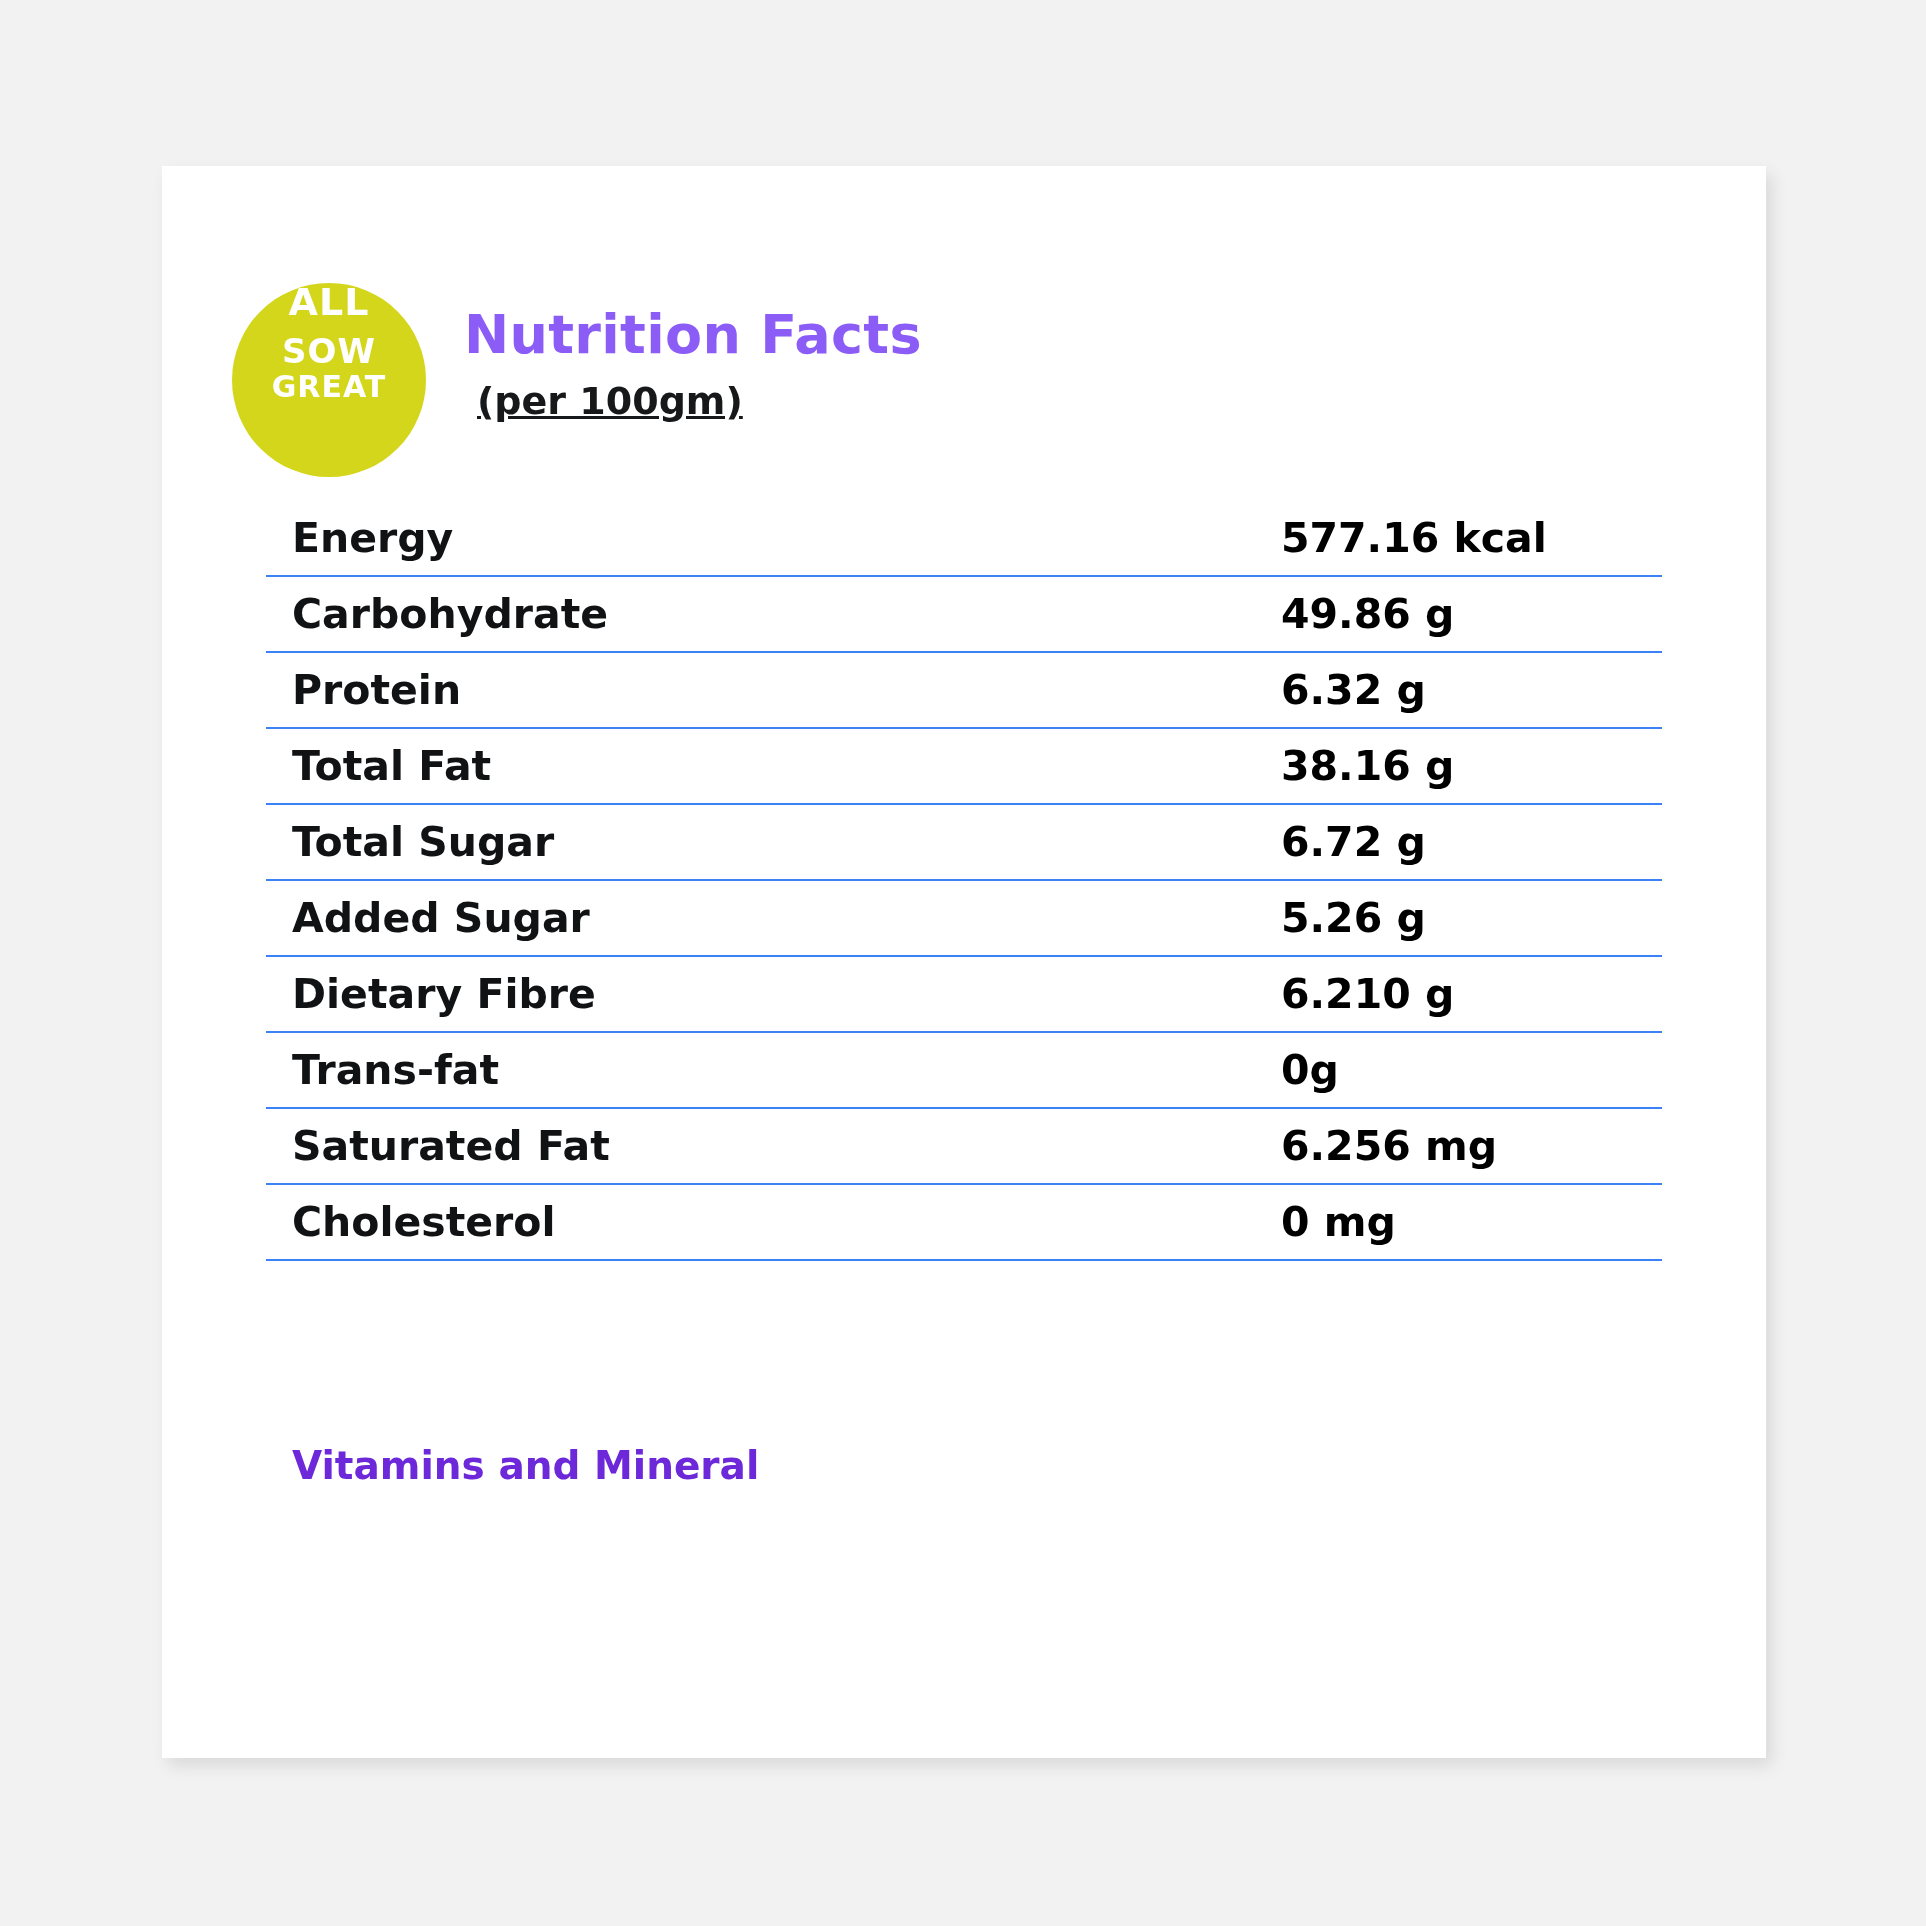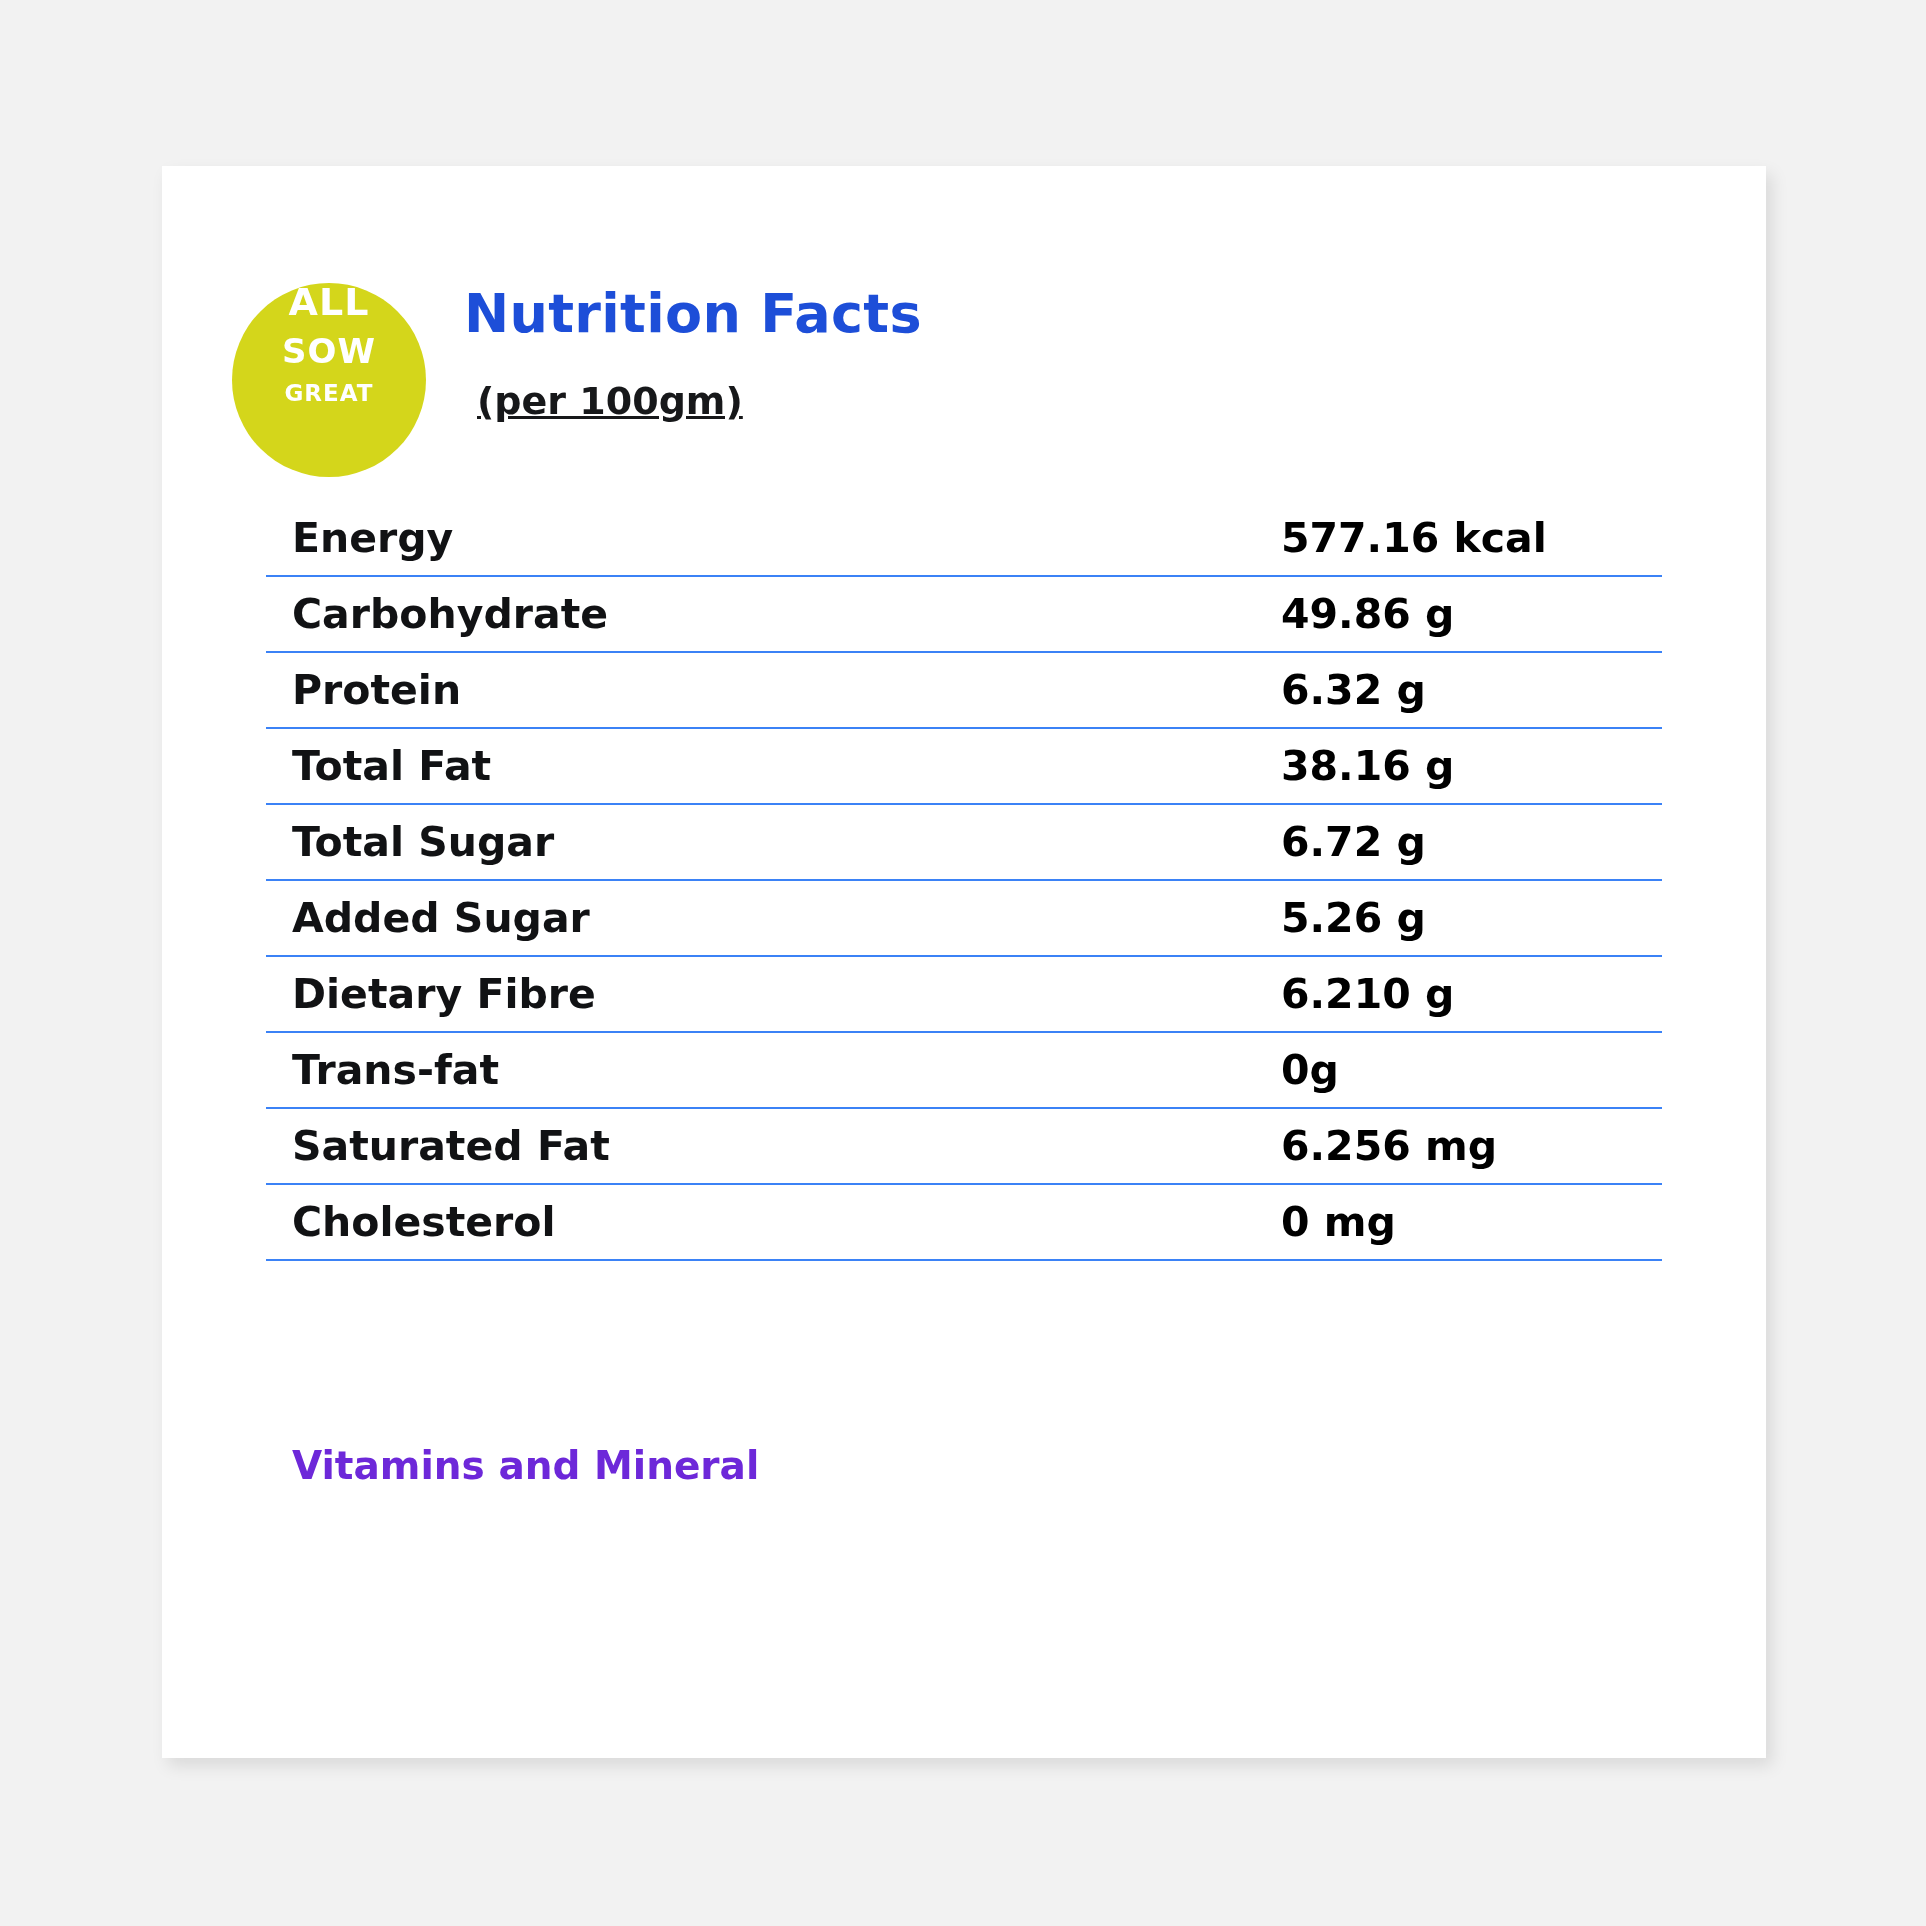--- a/index.html
+++ b/index.html
@@ -63,32 +63,32 @@
     right: -16px;
     font-weight: 700;
   }
   .logo .l2 {
     font-size: 34px;
     font-weight: 700;
     letter-spacing: 1px;
     margin-top: 13px;
   }
   .logo .l3 {
-    font-size: 23px;
+    font-size: 30px;
     font-weight: 700;
     letter-spacing: 1px;
-    margin-top: 14px;
+    margin-top: 4px;
   }
   .title {
     position: absolute;
     left: 302px;
-    top: 116px;
+    top: 137px;
     font-size: 54px;
     font-weight: 700;
-    color: #1d4ed8;
+    color: #8b5cf6;
     letter-spacing: 0.3px;
   }
   .subtitle {
     position: absolute;
     left: 315px;
     top: 213px;
     font-size: 38px;
     font-weight: 700;
     color: #17181a;
     text-decoration: underline;

